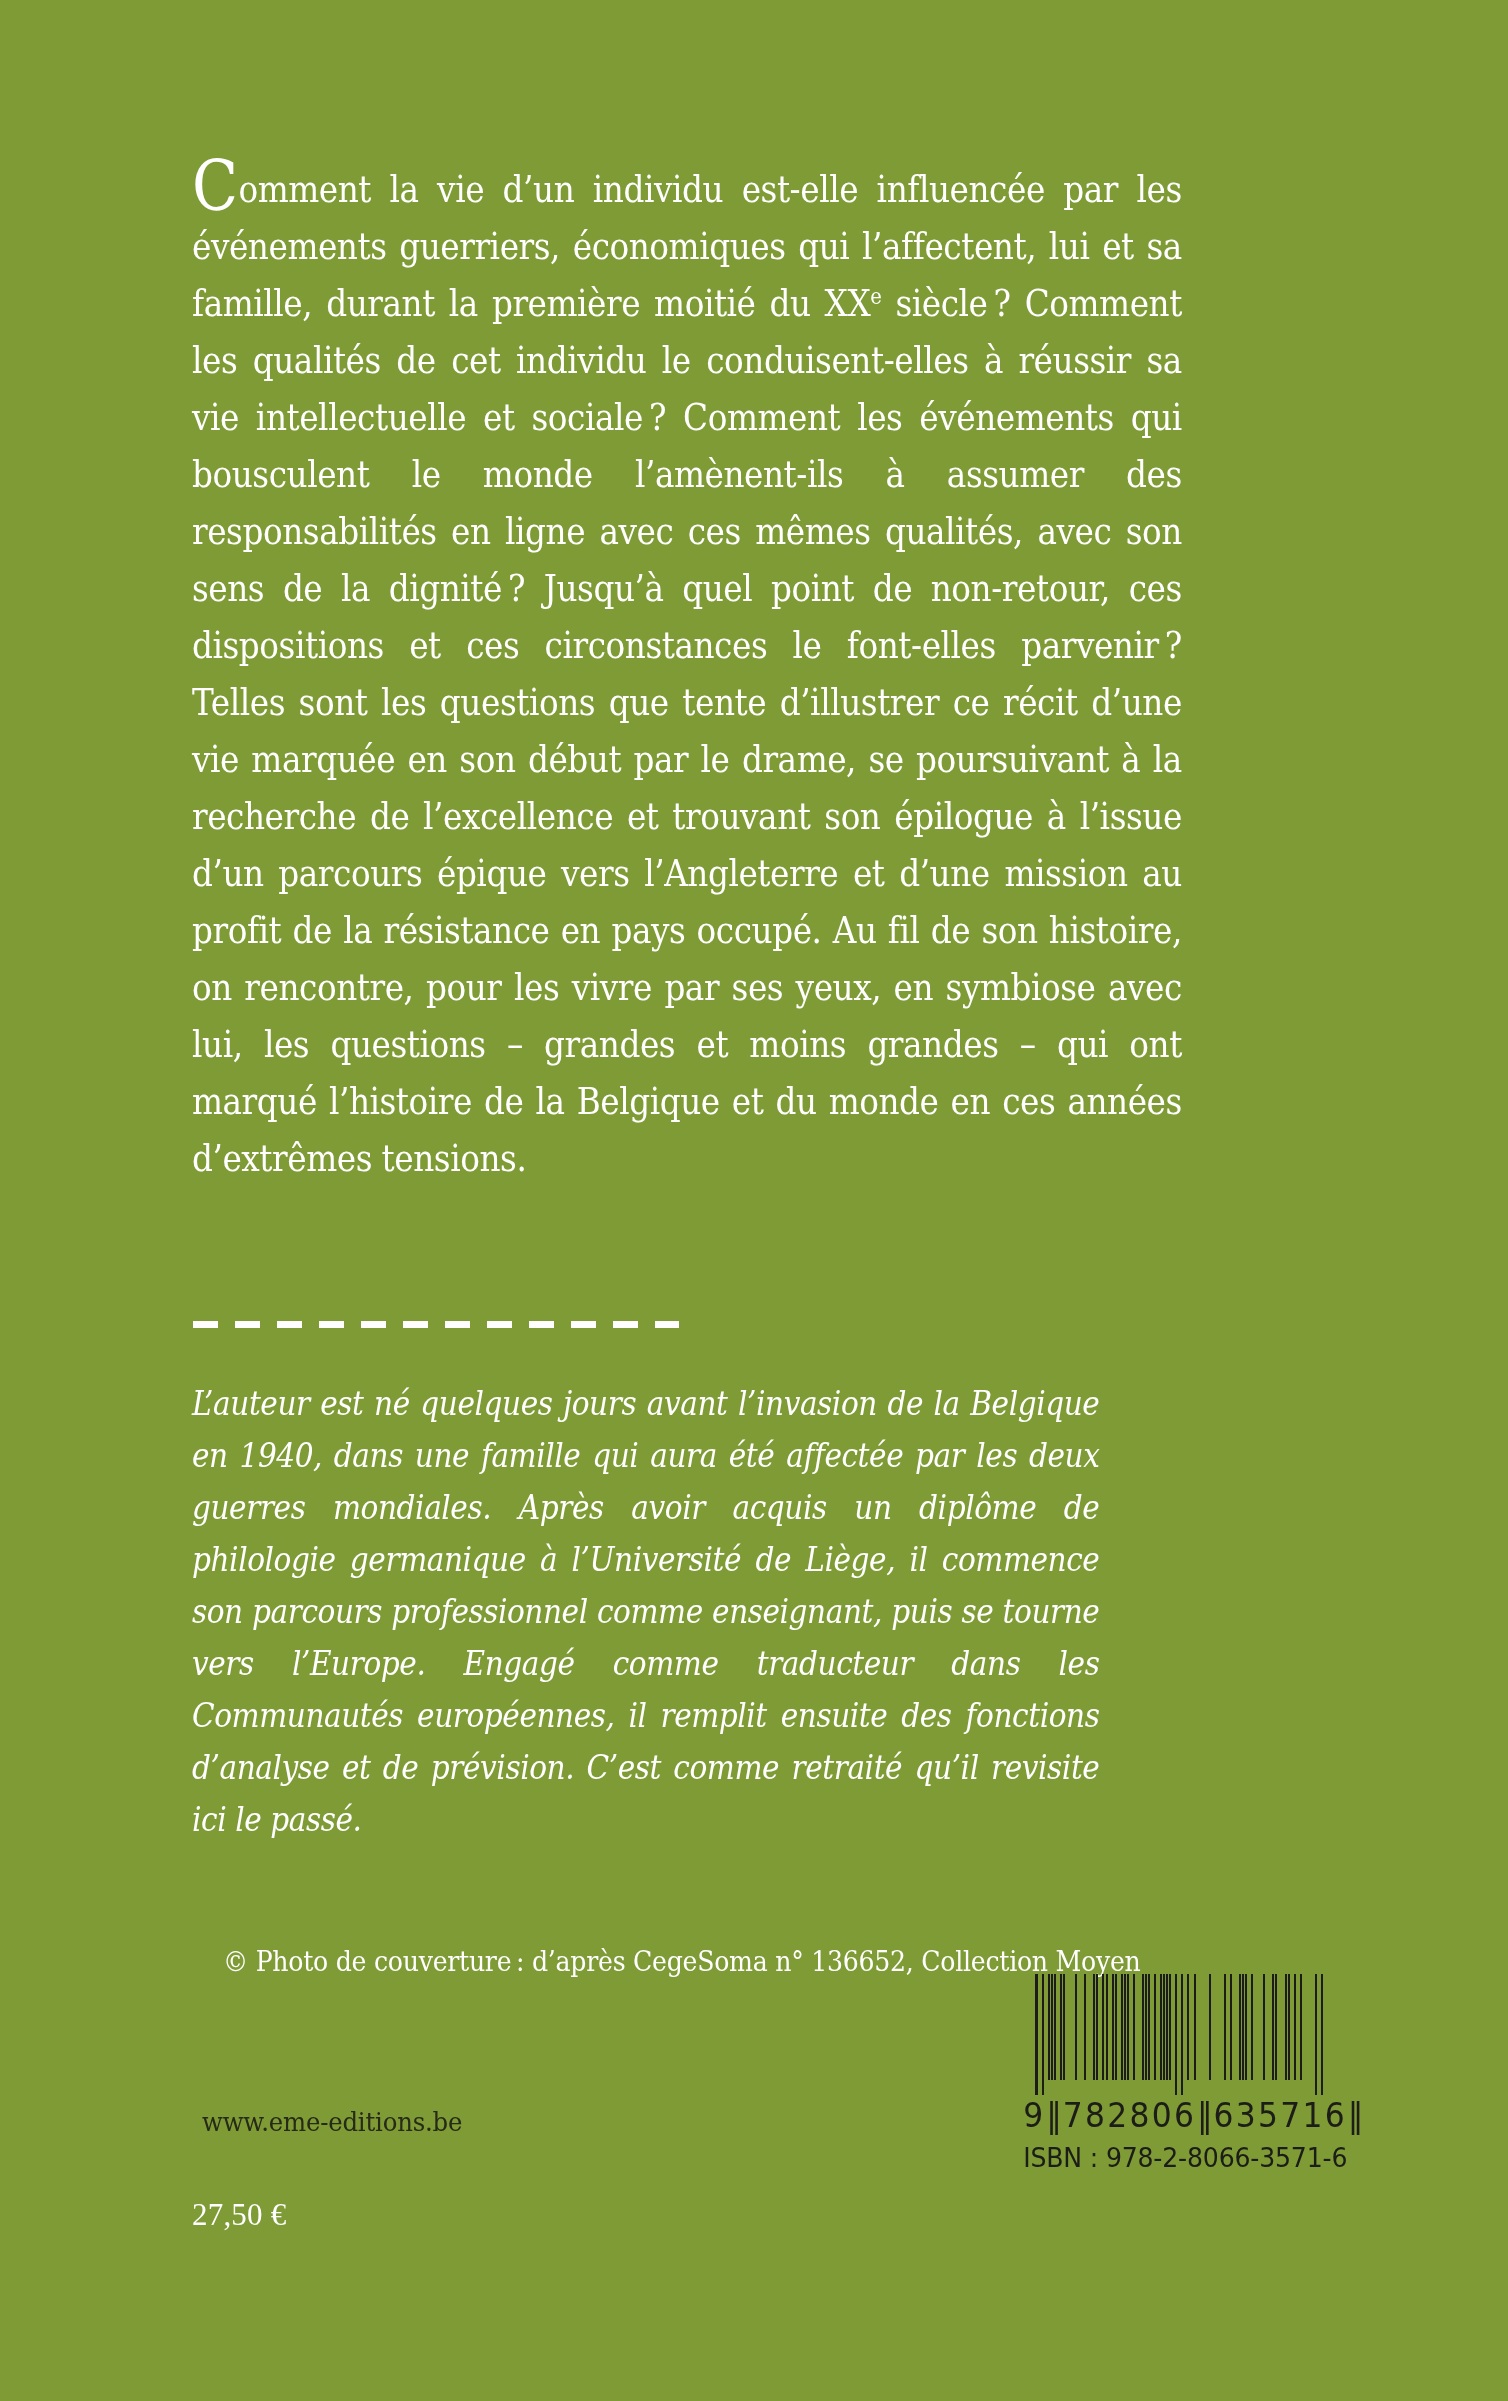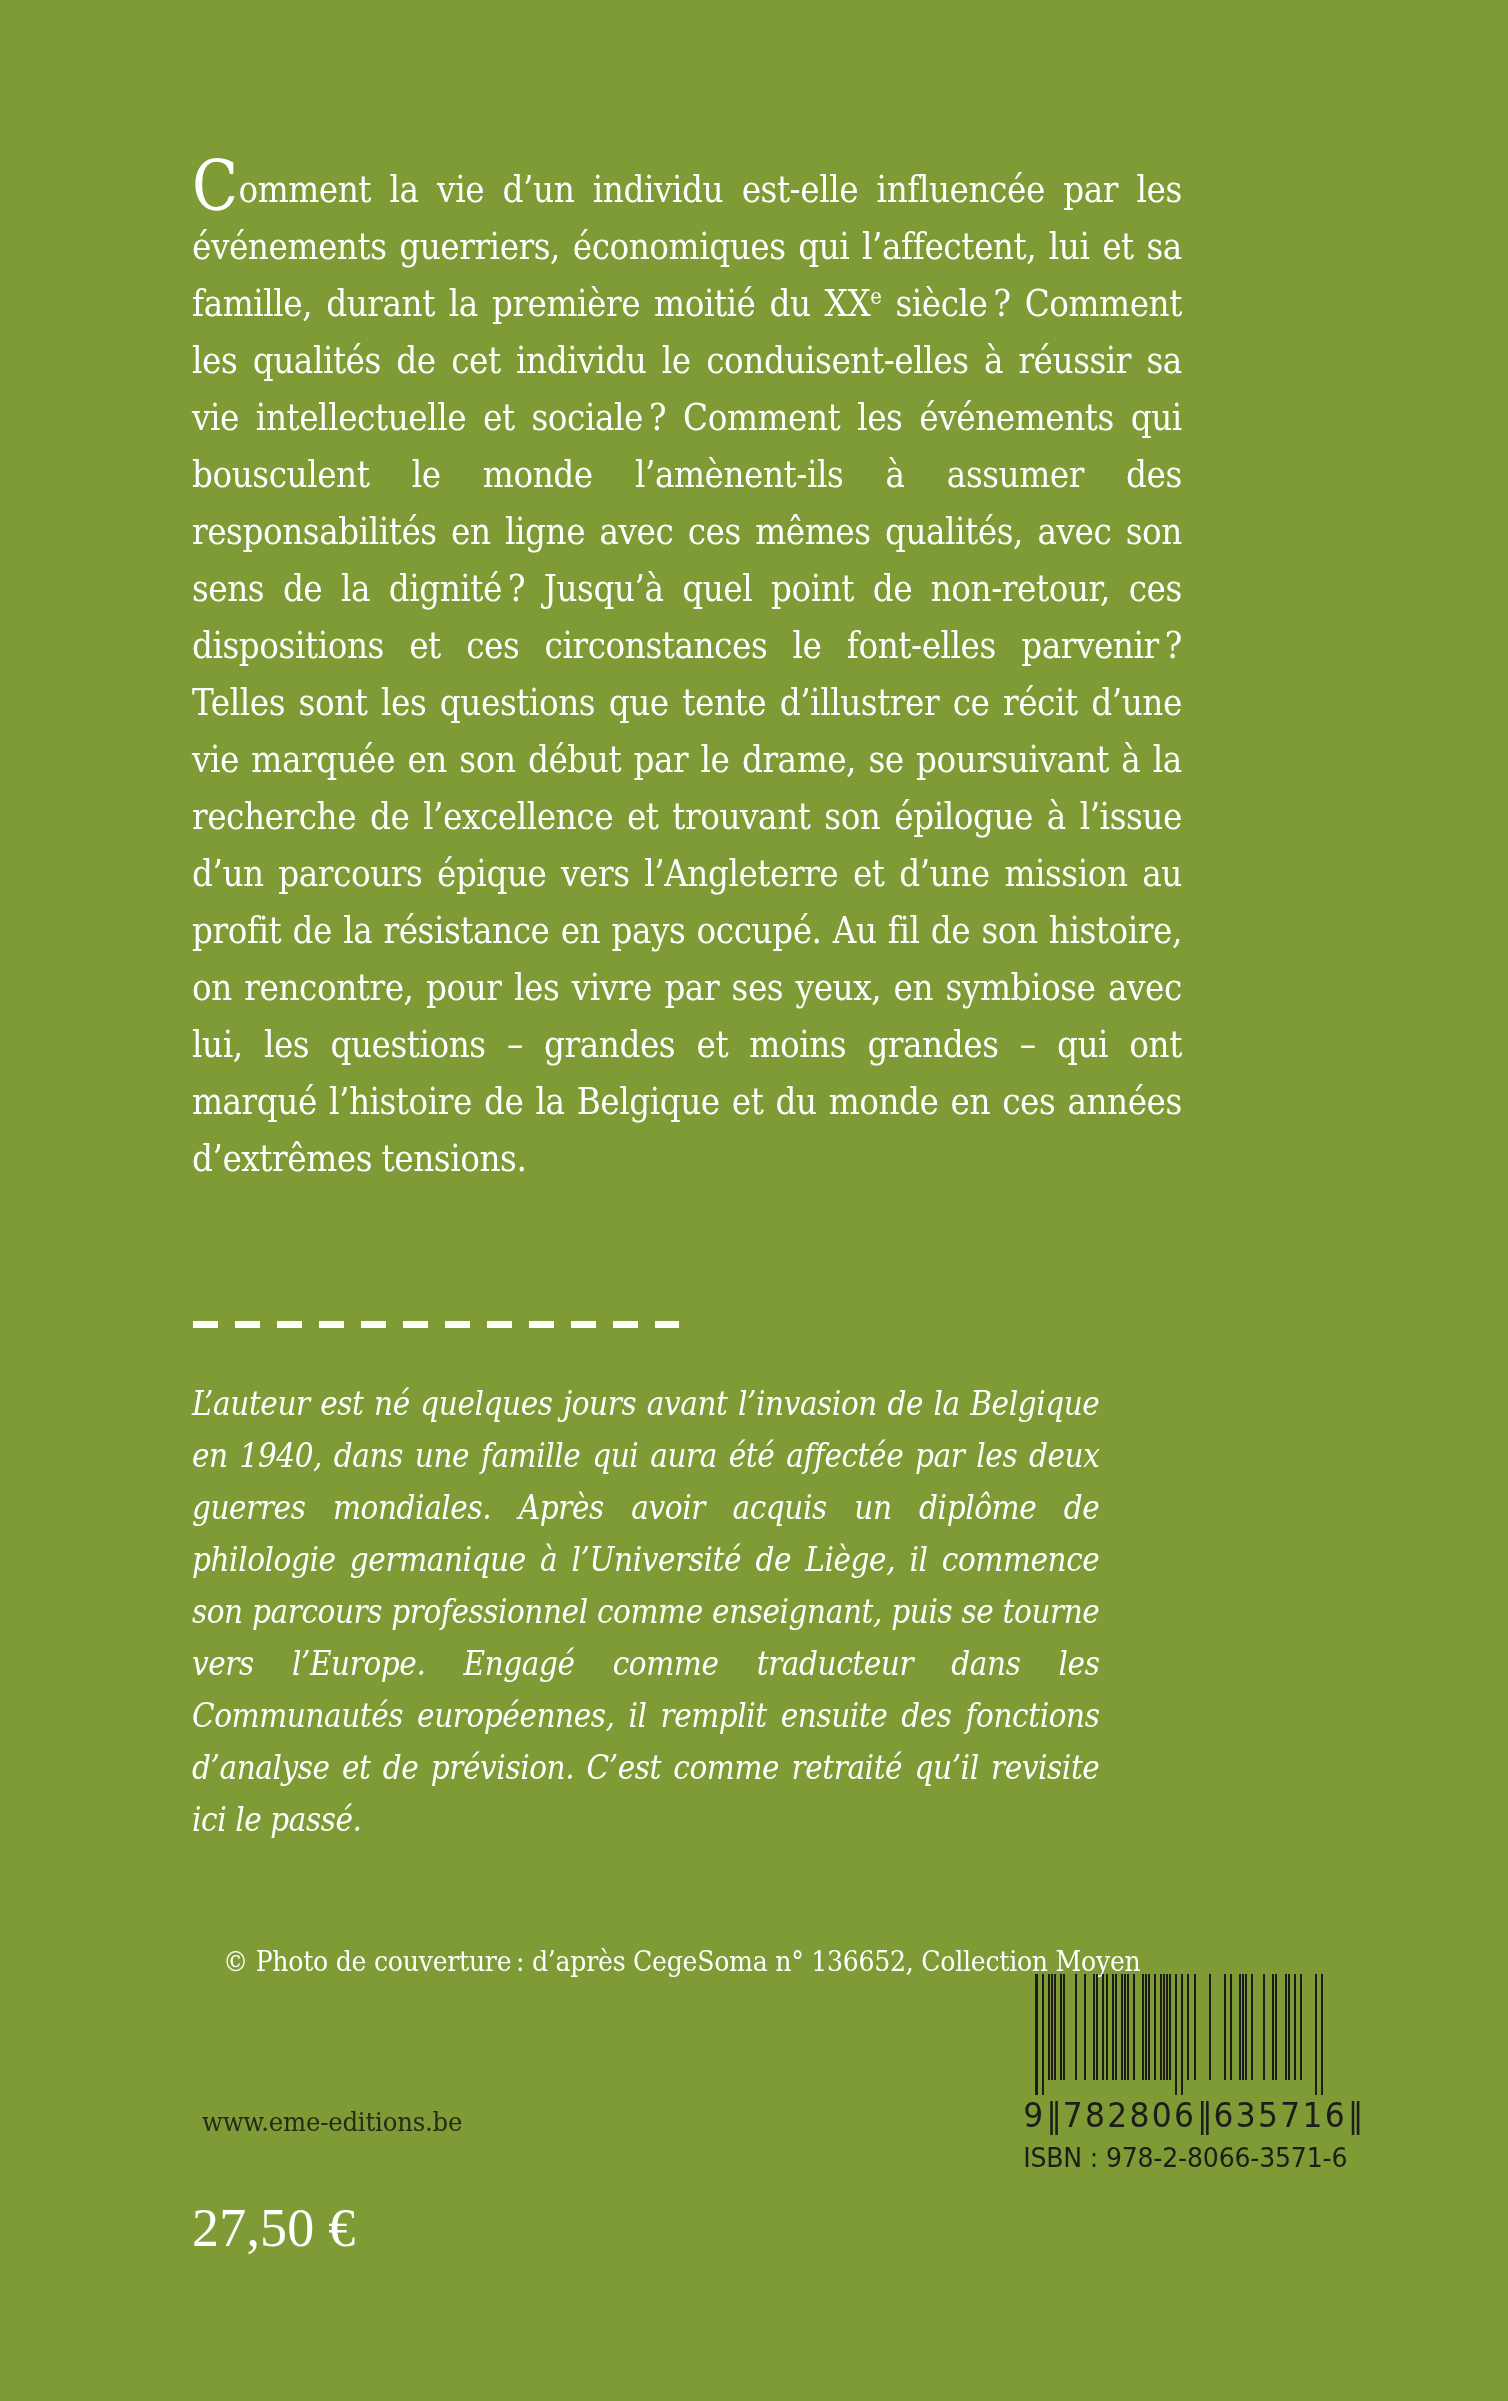--- a/index.html
+++ b/index.html
@@ -116,21 +116,21 @@
     white-space: nowrap;
   }
 
   
   .price {
     position: absolute;
     left: 192px;
     top: 2197px;
     color: #ffffff;
     font-family: "Liberation Serif", serif;
-    font-size: 54px;
+    font-size: 31px;
     letter-spacing: 0.2px;
     white-space: nowrap;
   }
 
   
   .barcode-block {
     position: absolute;
     left: 1015px;
     top: 1974px;
     width: 329px;

